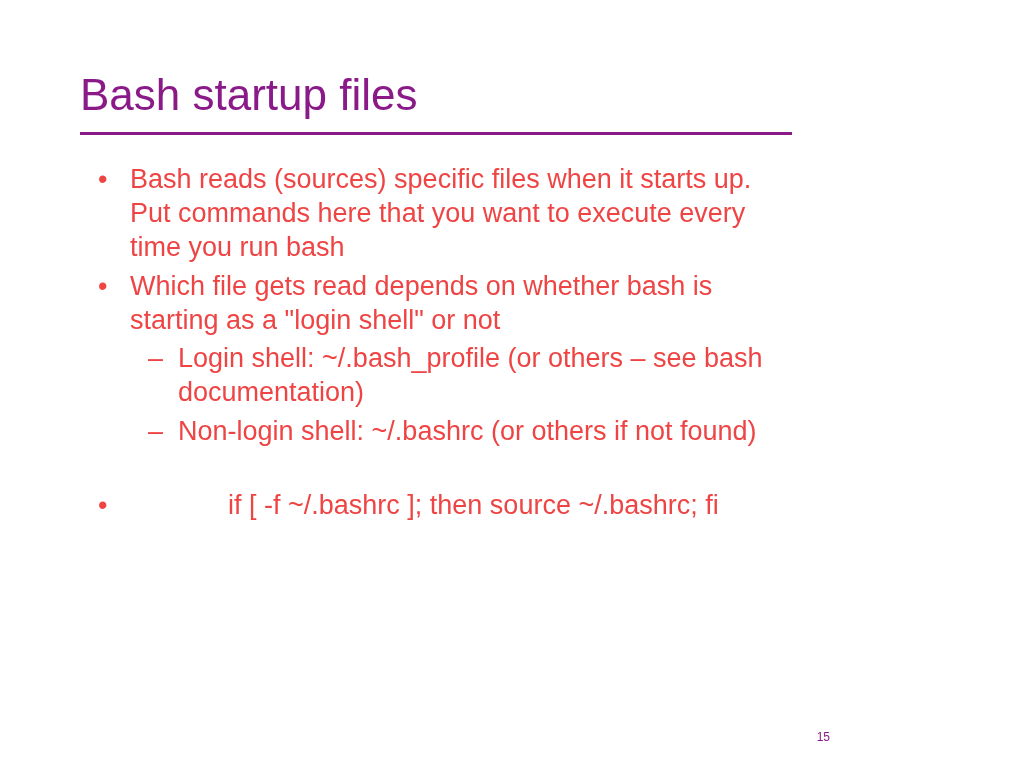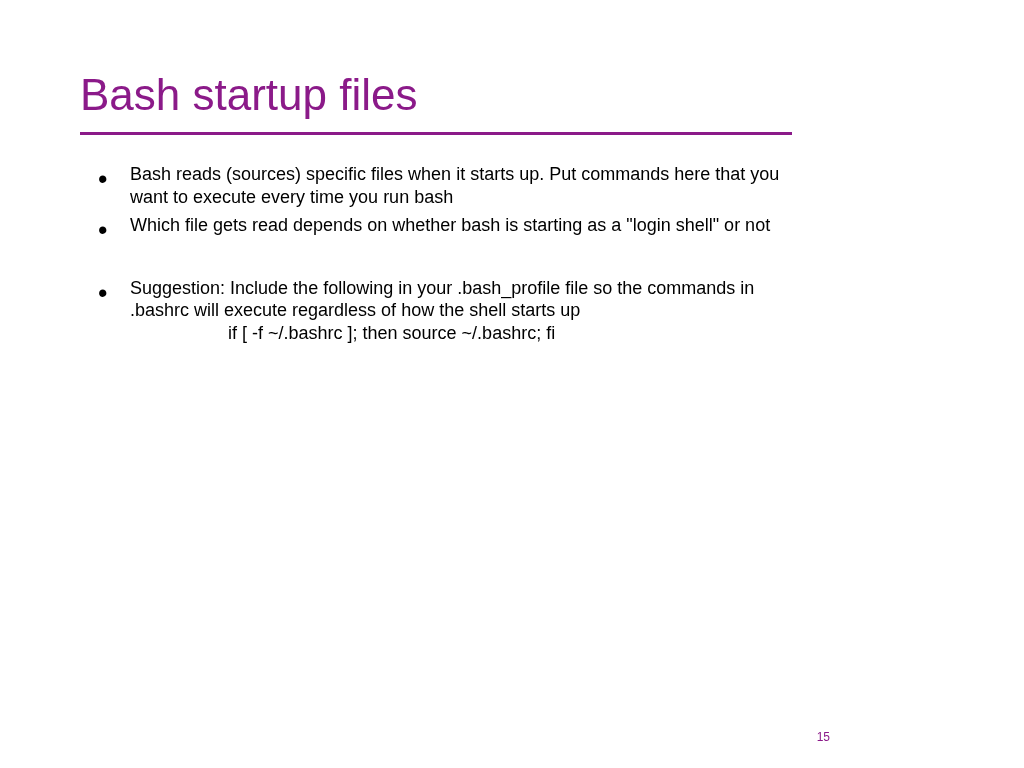--- a/index.html
+++ b/index.html
@@ -15,22 +15,22 @@
     font-size: 44px;
     font-weight: 400;
     margin-bottom: 12px;
   }
   .rule {
     border: none;
     border-top: 3px solid #8b1a89;
     margin-bottom: 28px;
   }
   .content {
-    color: #000000;
-    font-size: 18px;
+    color: #ef4444;
+    font-size: 27px;
     line-height: 1.25;
   }
   ul.top { list-style: none; padding-left: 0; }
   ul.top > li {
     position: relative;
     padding-left: 50px;
     margin-bottom: 6px;
   }
   ul.top > li::before {
     content: "•";
@@ -67,24 +67,27 @@
 <body>
 
 <div class="slide">
   <h1 class="title">Bash startup files</h1>
   <hr class="rule">
   <div class="content">
     <ul class="top">
       <li>Bash reads (sources) specific files when it starts up. Put commands here that you want to execute every time you run bash</li>
       <li>
         <span>Which file gets read depends on whether bash is starting as a "login shell" or not</span>
+        <ul class="sub">
+          <li>Login shell: ~/.bash_profile (or others – see bash documentation)</li>
+          <li>Non-login shell: ~/.bashrc (or others if not found)</li>
+        </ul>
       </li>
     </ul>
     <div class="spacer"></div>
     <ul class="top">
       <li>
-        <span>Suggestion: Include the following in your .bash_profile file so the commands in .bashrc will execute regardless of how the shell starts up</span>
         <div class="code-line">if [ -f ~/.bashrc ]; then source ~/.bashrc; fi</div>
       </li>
     </ul>
   </div>
   <div class="pagenum">15</div>
 </div>
 
 </body></html>

